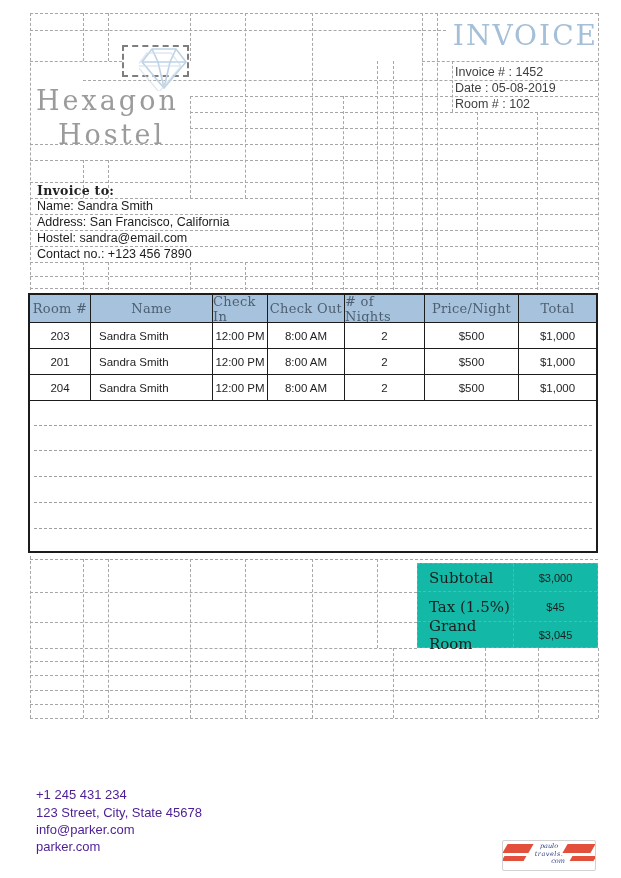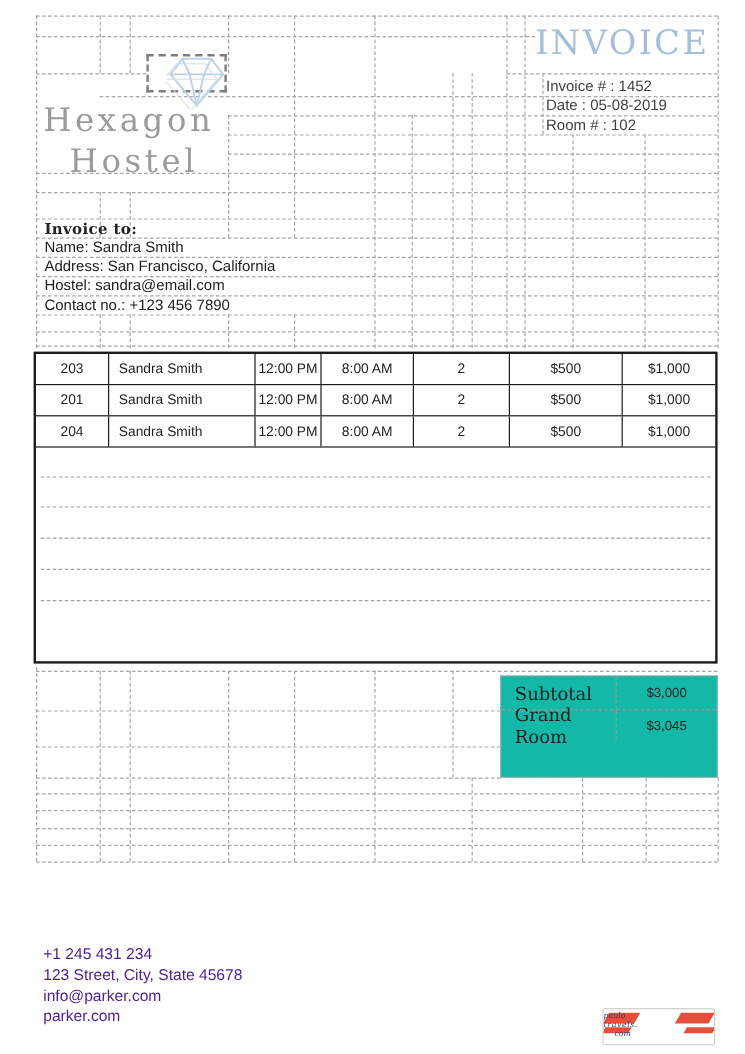--- a/index.html
+++ b/index.html
@@ -3,21 +3,21 @@
 <meta charset="utf-8">
 <style>
   html,body{margin:0;padding:0;background:#ffffff;}
   .page{position:relative;width:621px;height:878px;background:#ffffff;overflow:hidden;
         font-family:"Liberation Sans",sans-serif;}
   
   .hline{position:absolute;height:0;border-top:1px dashed #a7a7a7;}
   .vline{position:absolute;width:0;border-left:1px dashed #a7a7a7;}
 
   
-  .invoice-title{position:absolute;left:446px;top:19px;width:152px;text-align:left;
+  .invoice-title{position:absolute;left:446px;top:19px;width:152px;text-align:right;
       font-family:"DejaVu Serif",serif;font-size:28px;font-weight:normal;
       letter-spacing:2px;color:#a4bfd8;}
 
   
   .meta-line{position:absolute;left:455px;width:142px;height:16px;display:flex;align-items:center;
       font-size:12.5px;color:#404040;white-space:nowrap;}
 
   
   .sel-box{position:absolute;left:122px;top:45px;width:63px;height:28px;border:2px dashed #7e7e7e;}
   .diamond-wrap{position:absolute;left:139px;top:47px;width:50px;height:44px;}
@@ -65,21 +65,21 @@
       font-size:13px;color:#4c1d95;white-space:nowrap;}
 
   
   .badge{position:absolute;left:502px;top:840px;width:92px;height:29px;background:#ffffff;
       border:1px solid #d2d2d2;border-radius:2px;overflow:hidden;}
   .rs{position:absolute;background:#e2503c;transform:skewX(-30deg);}
   .rs.s1{left:2px;top:3px;width:26px;height:9px;}
   .rs.s2{left:0px;top:15px;width:22px;height:5px;}
   .rs.s3{right:2px;top:3px;width:28px;height:9px;}
   .rs.s4{right:0px;top:15px;width:24px;height:5px;}
-  .badge-text{position:absolute;left:0;right:0;top:2px;
+  .badge-text{position:absolute;left:0;right:0;top:2px;text-align:center;
       font-family:"DejaVu Serif",serif;font-style:italic;font-size:6.5px;line-height:7.5px;color:#2f3e80;}
   .badge-text .bl2{letter-spacing:.5px;}
   .badge-text .bl3{transform:translateX(9px);}
 </style>
 </head>
 <body>
 
 <div class="page">
 
   <div id="grid-layer">
@@ -170,20 +170,29 @@
   <div class="logo-line l1">Hexagon</div>
   <div class="logo-line l2">Hostel</div>
 
   <div class="billto-heading">Invoice to:</div>
   <div class="bill-line" style="top:198px;">Name: Sandra Smith</div>
   <div class="bill-line" style="top:214px;">Address: San Francisco, California</div>
   <div class="bill-line" style="top:230px;">Hostel: sandra@email.com</div>
   <div class="bill-line" style="top:246px;text-align:right;">Contact no.: +123 456 7890</div>
 
   <div class="inv-table">
+    <div class="trow thead-row">
+      <div class="cell th c0">Room #</div>
+      <div class="cell th c1">Name</div>
+      <div class="cell th c2">Check In</div>
+      <div class="cell th c3">Check Out</div>
+      <div class="cell th c4"># of Nights</div>
+      <div class="cell th c5">Price/Night</div>
+      <div class="cell th c6">Total</div>
+    </div>
 
     <div class="trow data-row">
       <div class="cell td c0">203</div>
       <div class="cell td c1 name-cell">Sandra Smith</div>
       <div class="cell td c2">12:00 PM</div>
       <div class="cell td c3">8:00 AM</div>
       <div class="cell td c4">2</div>
       <div class="cell td c5">$500</div>
       <div class="cell td c6">$1,000</div>
     </div>
@@ -214,20 +223,24 @@
       <div class="empty-dash" style="top:75px;"></div>
       <div class="empty-dash" style="top:101px;"></div>
       <div class="empty-dash" style="top:127px;"></div>
     </div>
   </div>
 
   <div class="totals">
     <div class="totals-row r0">
       <div class="totals-label">Subtotal</div>
       <div class="totals-value">$3,000</div>
+    </div>
+    <div class="totals-row r1">
+      <div class="totals-label">Tax (1.5%)</div>
+      <div class="totals-value">$45</div>
     </div>
     <div class="totals-row r2">
       <div class="totals-label">Grand Room</div>
       <div class="totals-value">$3,045</div>
     </div>
   </div>
 
   <div class="footer-line" style="top:786px;">+1 245 431 234</div>
   <div class="footer-line" style="top:804px;">123 Street, City, State 45678</div>
   <div class="footer-line" style="top:821px;">info@parker.com</div>

